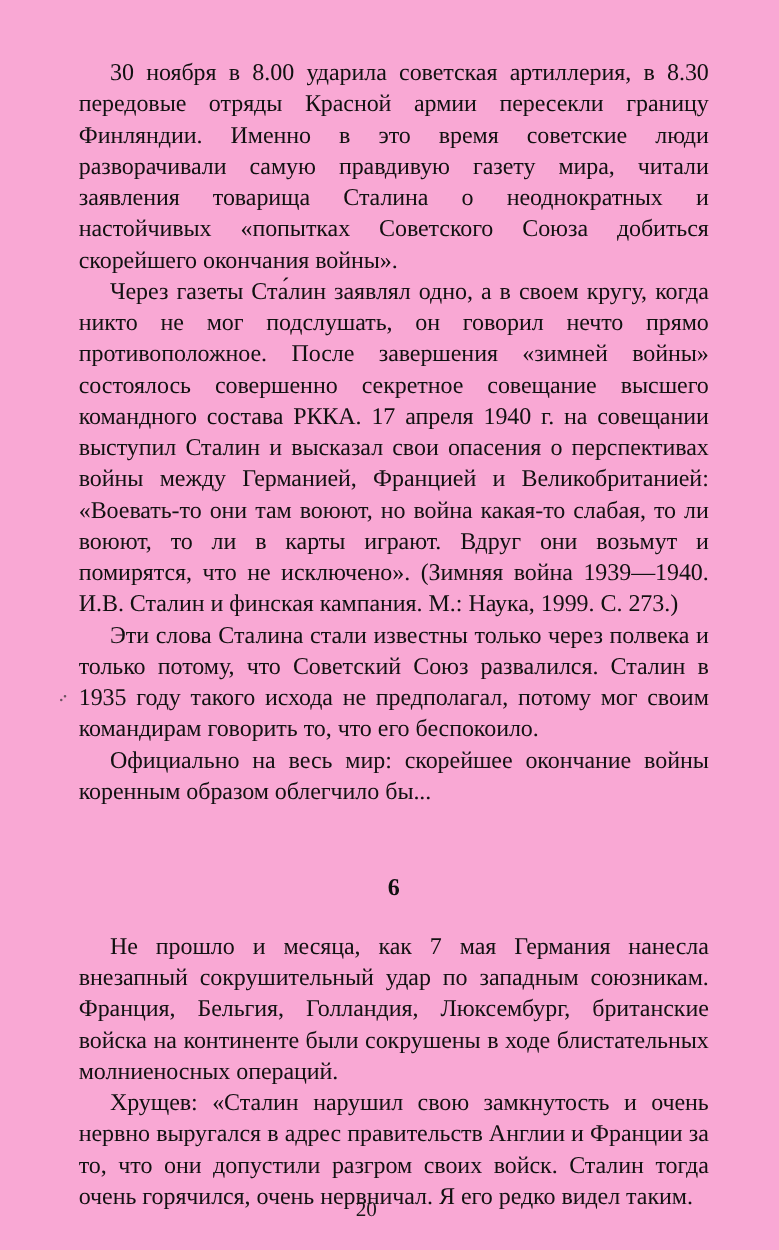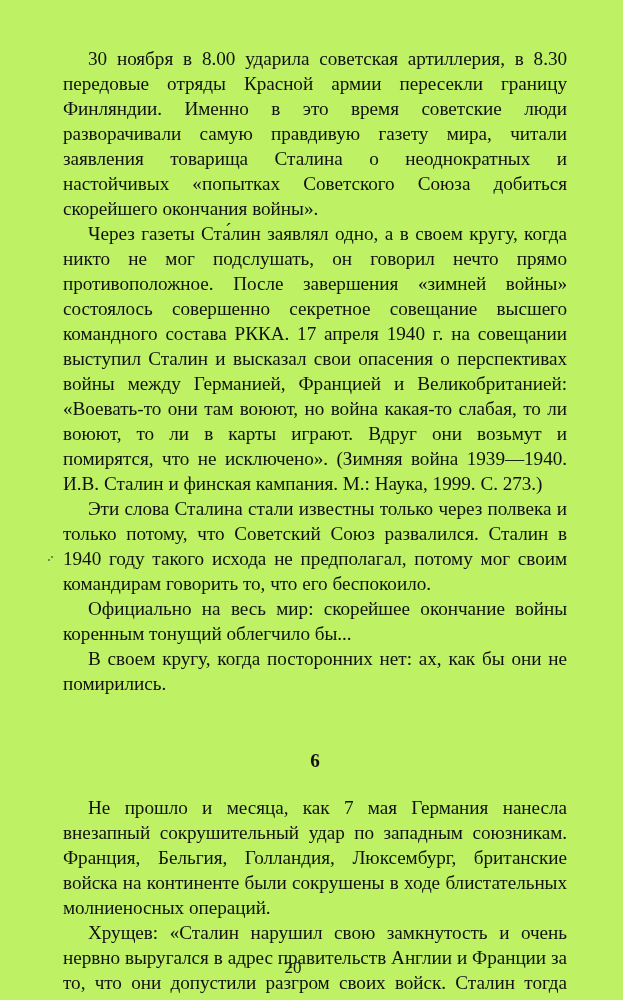--- a/index.html
+++ b/index.html
@@ -15,21 +15,21 @@
     font-family: "Liberation Serif", "DejaVu Serif", serif;
     color: #111111;
   }
 
   #page {
     position: absolute;
     left: 0;
     top: 0;
     width: 623px;
     height: 1000px;
-    background: #bef264;
+    background: #f9a8d4;
   }
 
   #text-column {
     position: absolute;
     left: 63px;
     top: 46px;
     width: 504px;
   }
 
   p.para {
@@ -98,25 +98,24 @@
 <body>
 
 <div id="page">
 
   <div id="text-column">
 
     <p class="para last-flush">30 ноября в 8.00 ударила советская артиллерия, в 8.30 передовые отряды Красной армии пересекли границу Финляндии. Именно в это время советские люди разворачивали самую правдивую газету мира, читали заявления товарища Сталина о неоднократных и настойчивых «попытках Советского Союза добиться скорейшего окончания войны».</p>
 
     <p class="para last-flush">Через газеты Ста́лин заявлял одно, а в своем кругу, когда никто не мог подслушать, он говорил нечто прямо противоположное. После завершения «зимней войны» состоялось совершенно секретное совещание высшего командного состава РККА. 17 апреля 1940 г. на совещании выступил Сталин и высказал свои опасения о перспективах войны между Германией, Францией и Великобританией: «Воевать-то они там воюют, но война какая-то слабая, то ли воюют, то ли в карты играют. Вдруг они возьмут и помирятся, что не исключено». (Зимняя война 1939—1940. И.В. Сталин и финская кампания. М.: Наука, 1999. С. 273.)</p>
 
-    <p class="para last-flush">Эти слова Сталина стали известны только через полвека и только потому, что Советский Союз развалился. Сталин в 1940 году такого исхода не предполагал, потому мог своим командирам говорить то, что его беспокоило.</p>
+    <p class="para last-flush">Эти слова Сталина стали известны только через полвека и только потому, что Советский Союз развалился. Сталин в 1935 году такого исхода не предполагал, потому мог своим командирам говорить то, что его беспокоило.</p>
 
-    <p class="para last-flush">Официально на весь мир: скорейшее окончание войны коренным тонущий облегчило бы...</p>
+    <p class="para last-flush">Официально на весь мир: скорейшее окончание войны коренным образом облегчило бы...</p>
 
-    <p class="para last-flush">В своем кругу, когда посторонних нет: ах, как бы они не помирились.</p>
 
     <div class="gap-before-section"></div>
 
     <p class="section-number">6</p>
 
     <div class="gap-after-section"></div>
 
     <p class="para last-flush">Не прошло и месяца, как 7 мая Германия нанесла внезапный сокрушительный удар по западным союзникам. Франция, Бельгия, Голландия, Люксембург, британские войска на континенте были сокрушены в ходе блистательных молниеносных операций.</p>
 
 

